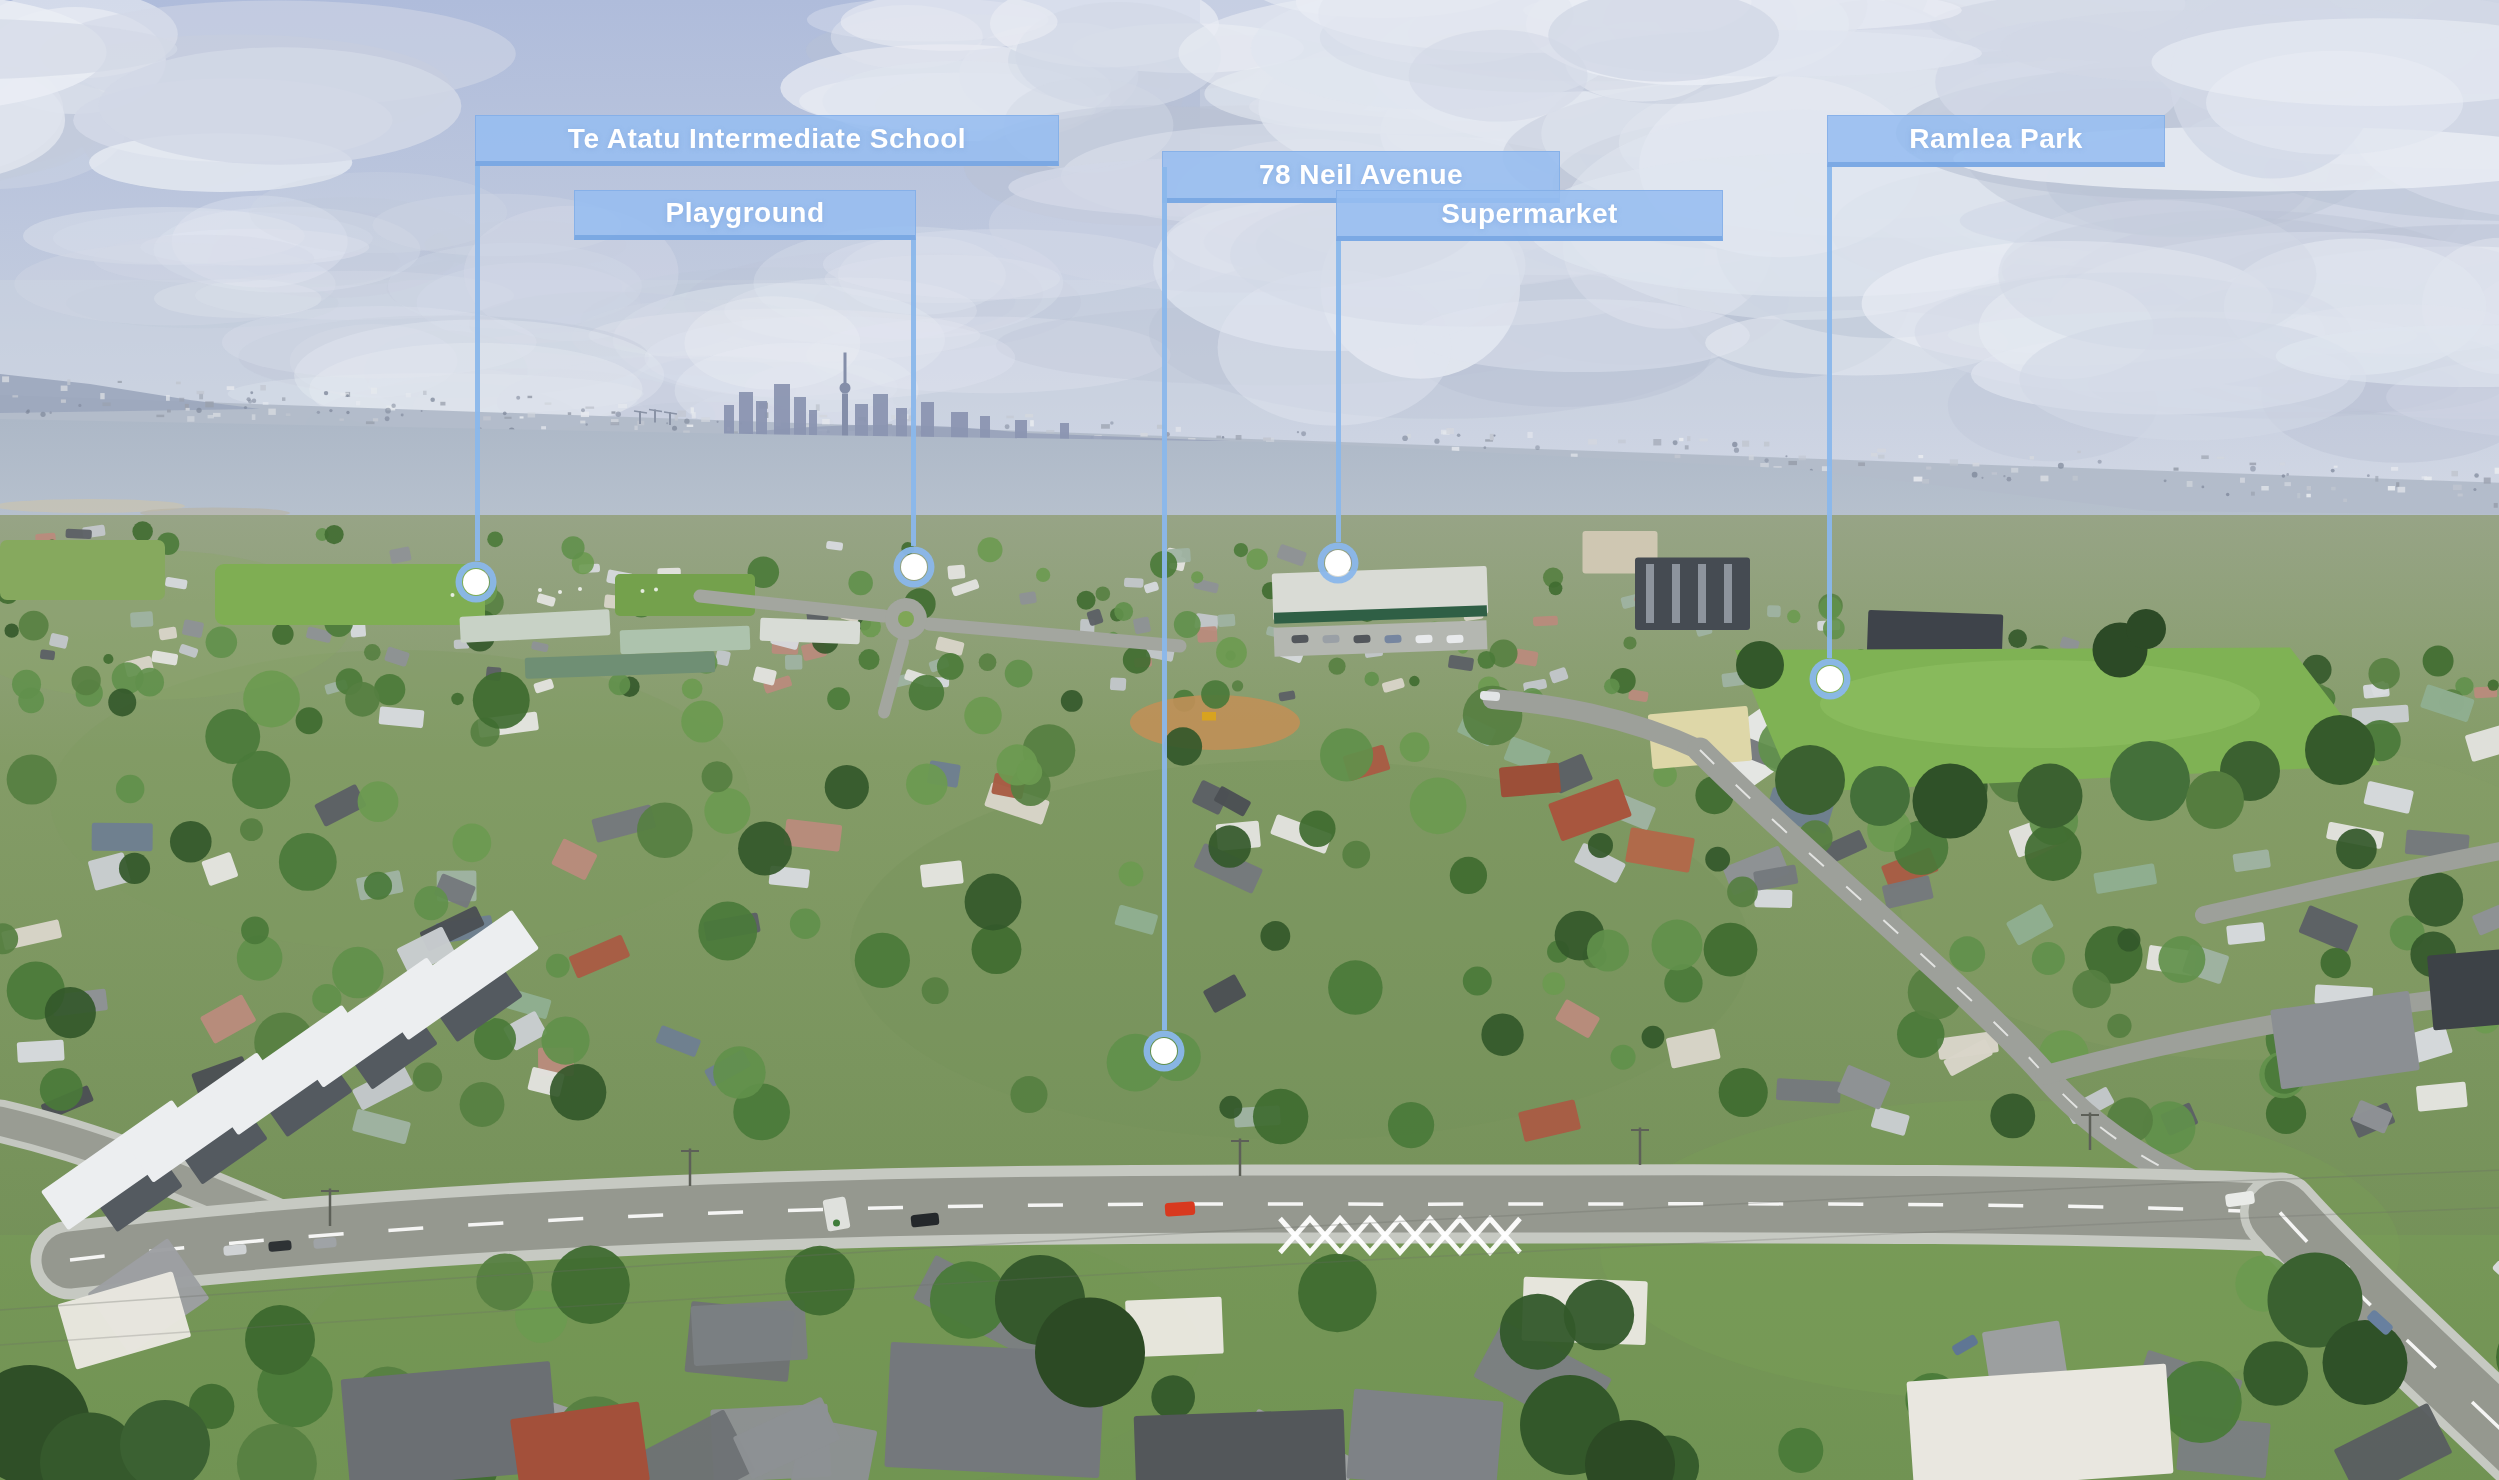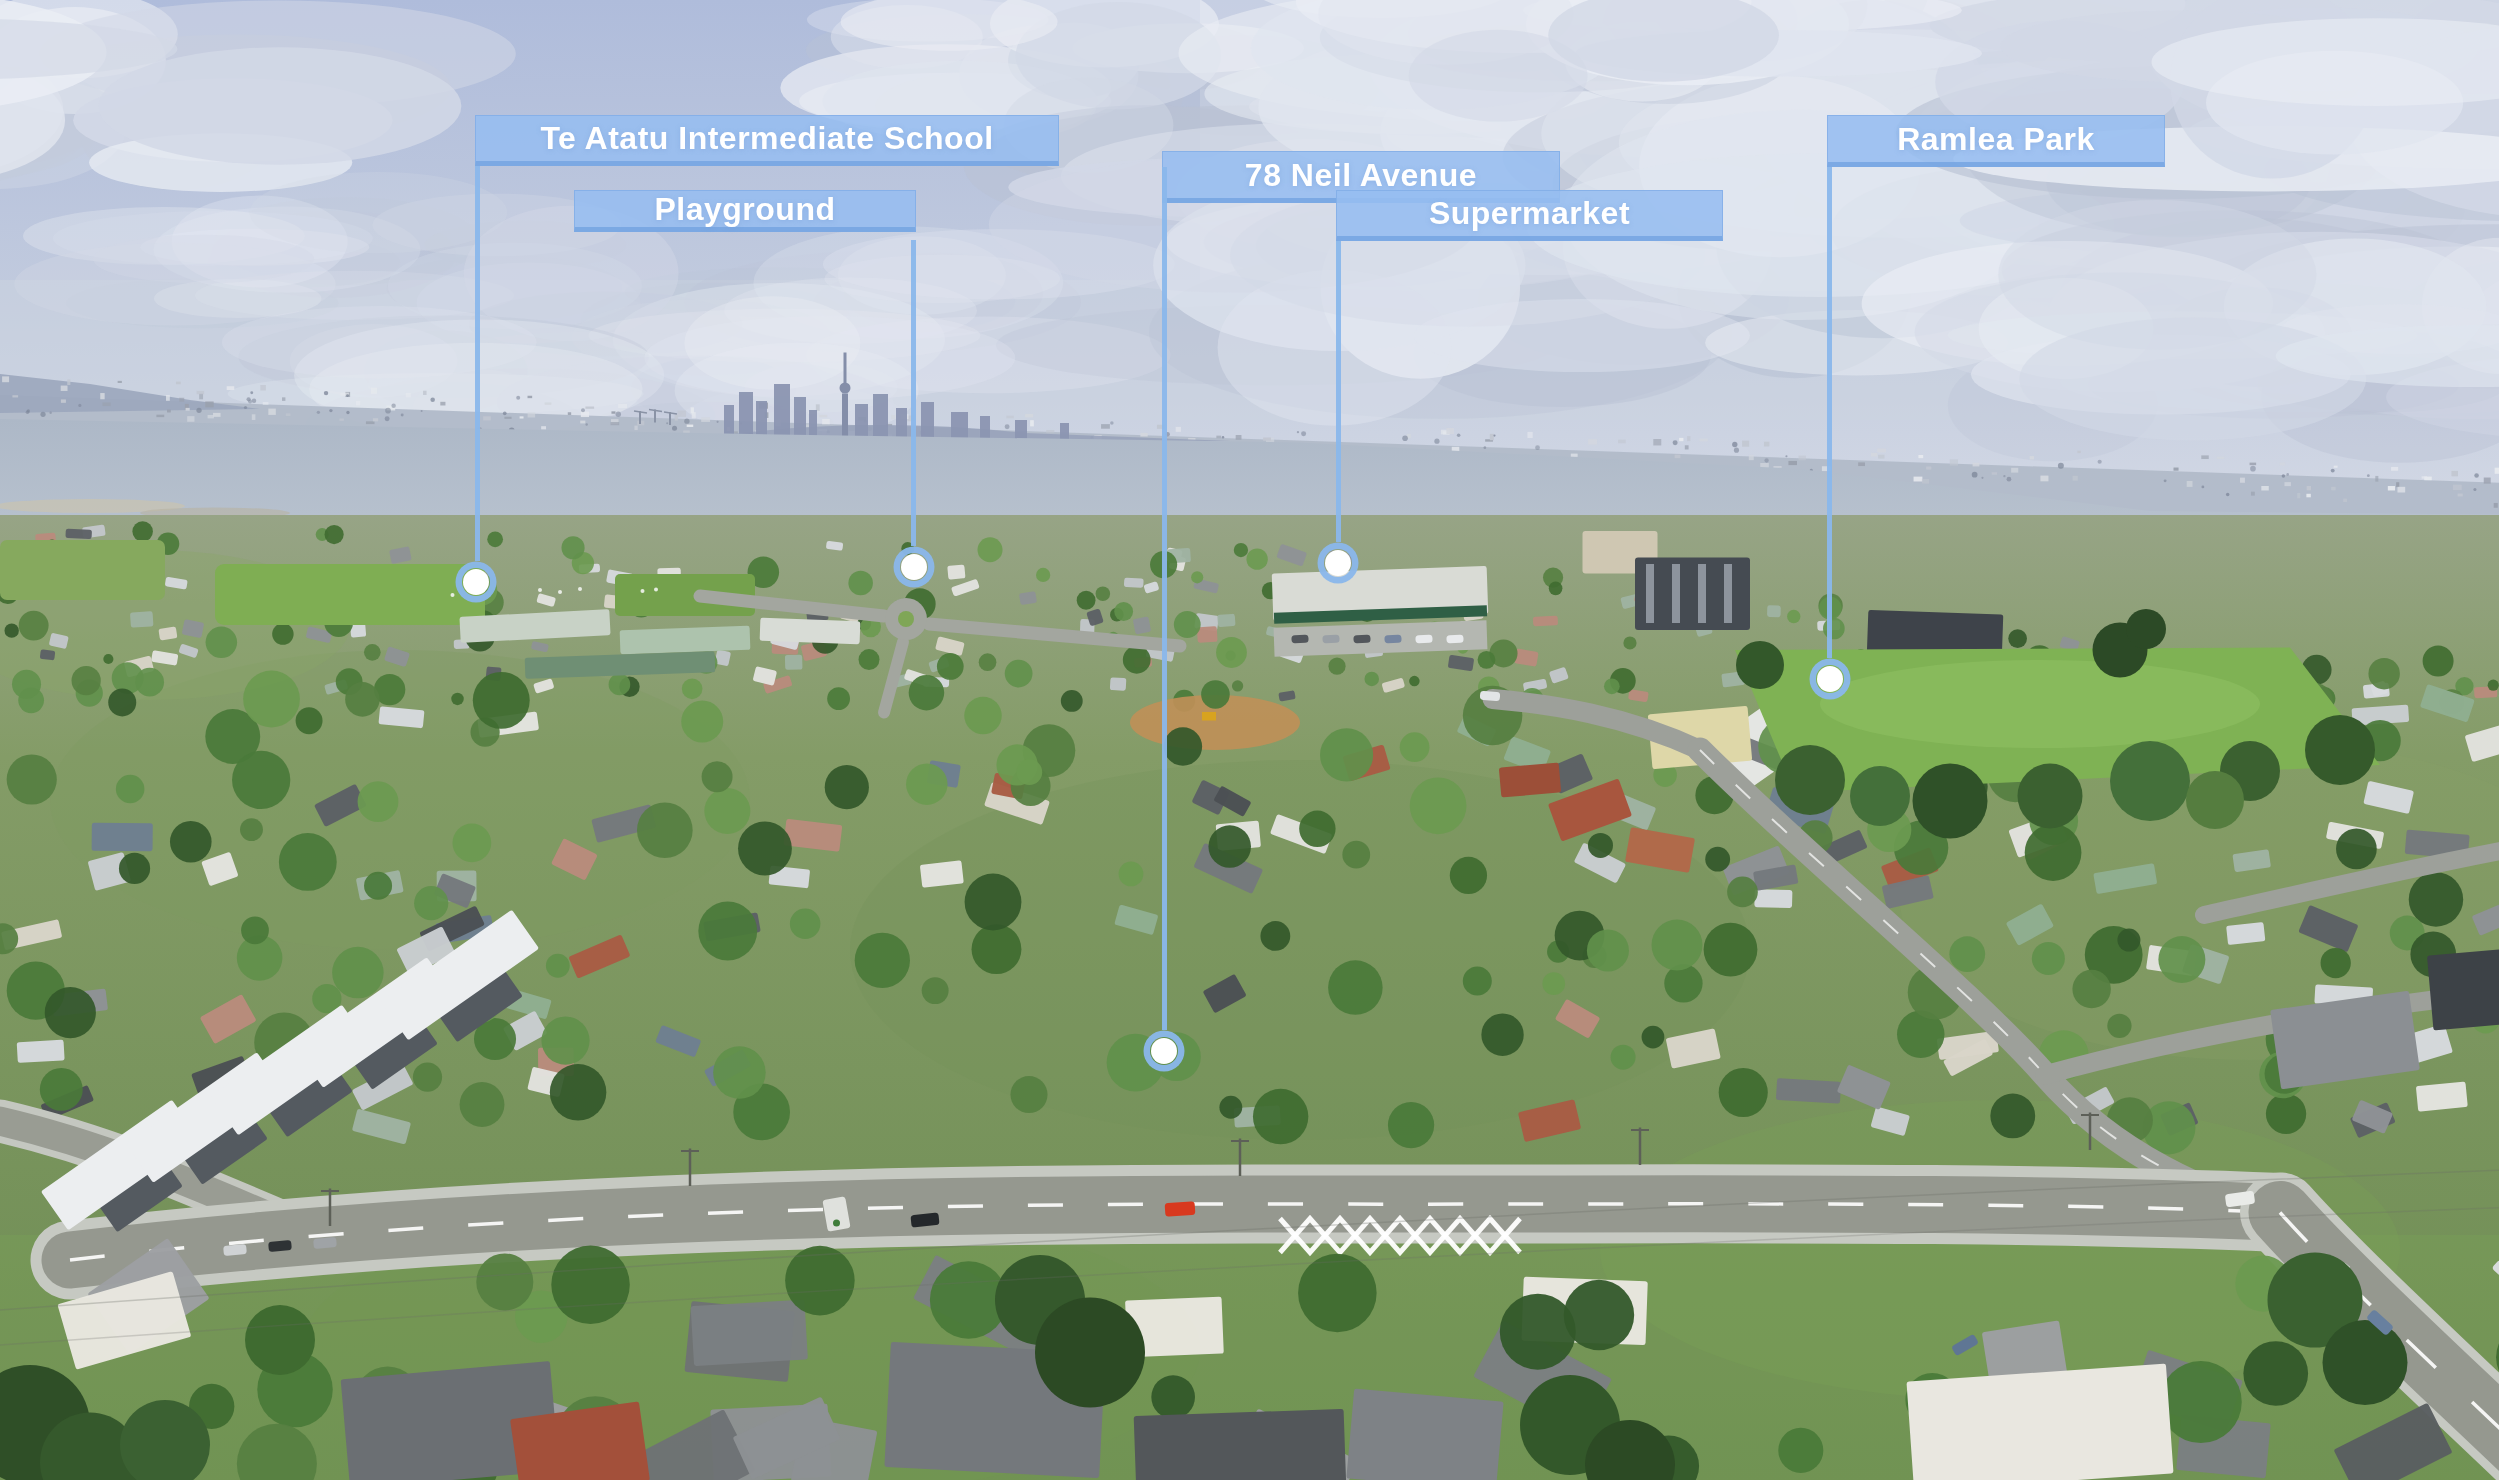--- a/index.html
+++ b/index.html
@@ -2,21 +2,21 @@
 <html style="font-size:8px"><head>
 <meta charset="utf-8">
 <style>
   html,body{margin:0;padding:0;width:2636px;height:1481px;background:#aeb9cf;
     font-family:"Liberation Sans",sans-serif;overflow:hidden;}
   #stage{position:relative;width:2636px;height:1481px;overflow:hidden;}
   #scene{position:absolute;left:0;top:0;width:100%;height:100%;display:block;}
   #annotations{position:absolute;left:0;top:0;width:100%;height:100%;}
   .callout-label{
     position:absolute;display:flex;align-items:center;justify-content:center;
-    color:#ffffff;font-weight:700;font-size:32px;letter-spacing:0.5px;
+    color:#ffffff;font-weight:700;font-size:28px;letter-spacing:0.5px;
     background:rgba(150,189,240,0.88);
     border:1.5px solid rgba(128,172,230,0.75);
     border-bottom:5px solid rgba(118,165,226,0.85);
     box-sizing:border-box;white-space:nowrap;
     text-shadow:0 1px 5px rgba(110,150,210,0.35);
   }
   .leader-line{position:absolute;width:5px;background:rgba(138,183,235,0.95);}
   .map-marker{
     position:absolute;width:26px;height:26px;border-radius:50%;
     background:#ffffff;background-clip:padding-box;border:2px solid rgba(255,255,255,0);
@@ -1319,21 +1319,21 @@
       </g>
   </svg>
 
   <div id="annotations">
     <div class="callout">
       <div class="callout-label" style="left: 475px; top: 115px; width: 584px; height: 51px;">Te Atatu Intermediate School</div>
       <div class="leader-line" style="left: 475px; top: 166px; height: 395px;"></div>
       <div class="map-marker" style="left: 461px; top: 567px;"></div>
     </div>
     <div class="callout">
-      <div class="callout-label" style="left: 574px; top: 190px; width: 342px; height: 42px;">Playground</div>
+      <div class="callout-label" style="left: 574px; top: 190px; width: 342px; height: 50px;">Playground</div>
       <div class="leader-line" style="left: 911px; top: 240px; height: 306px;"></div>
       <div class="map-marker" style="left: 899px; top: 552px;"></div>
     </div>
     <div class="callout">
       <div class="callout-label" style="left: 1162px; top: 115px; width: 398px; height: 52px; margin-top: 36px;">78 Neil Avenue</div>
       <div class="leader-line" style="left: 1162px; top: 167px; height: 863px;"></div>
       <div class="map-marker" style="left: 1149px; top: 1036px;"></div>
     </div>
     <div class="callout">
       <div class="callout-label" style="left: 1336px; top: 190px; width: 387px; height: 51px;">Supermarket</div>

